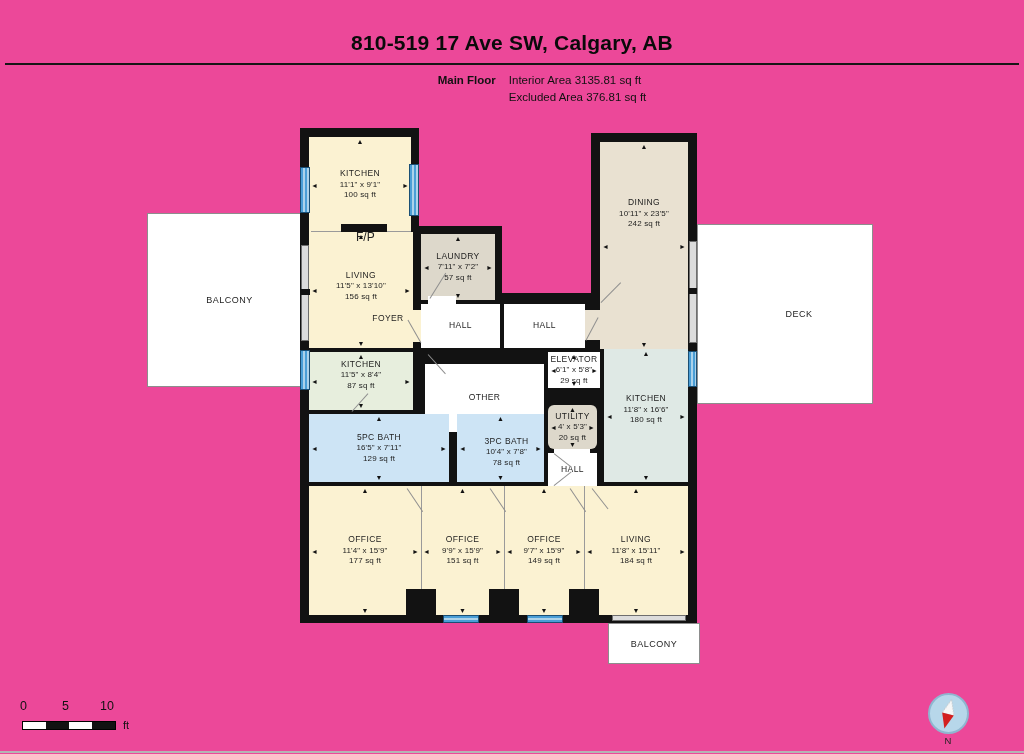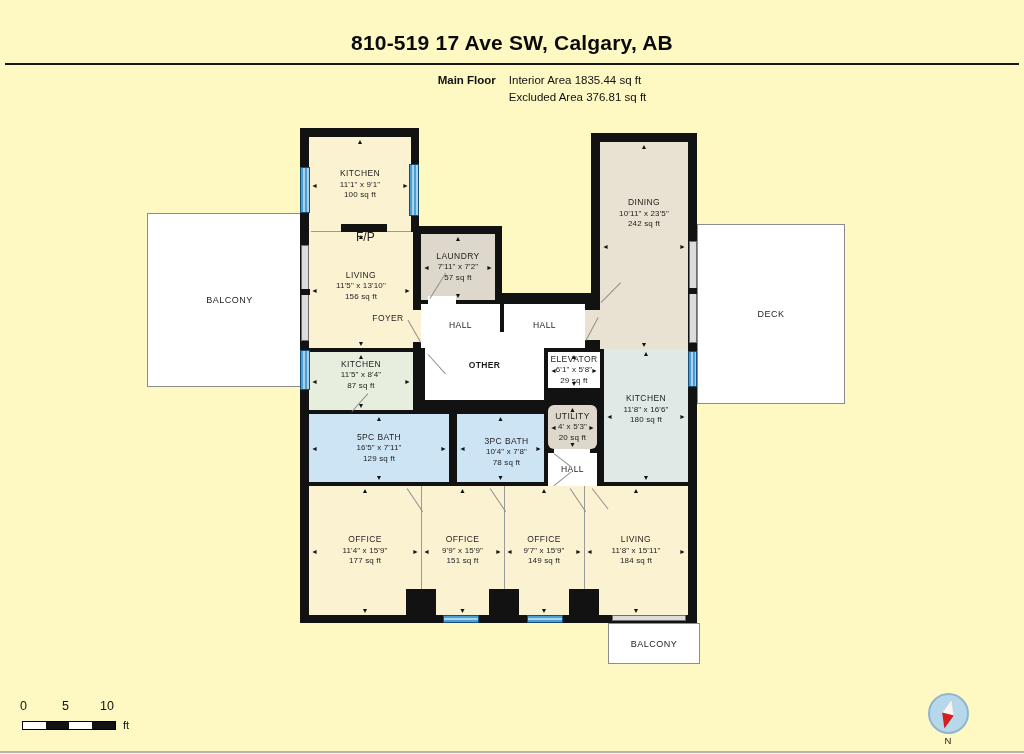--- a/index.html
+++ b/index.html
@@ -1,16 +1,16 @@
 <!DOCTYPE html>
 <html><head>
 <meta charset="utf-8">
 <style>
   html,body{margin:0;padding:0;background:#ffffff;font-family:"Liberation Sans",sans-serif;}
-  .page{position:relative;width:1024px;height:754px;background:#fef9c3;overflow:hidden;}
+  .page{position:relative;width:1024px;height:754px;background:#ec4899;overflow:hidden;}
   
   .title{position:absolute;top:31px;left:0;width:100%;text-align:center;font-size:21px;font-weight:bold;color:#0a0a0a;letter-spacing:.2px;}
   .hline{position:absolute;top:63px;left:5px;right:5px;height:2px;background:#161616;}
   .subt{position:absolute;top:72px;left:0;width:100%;display:flex;justify-content:center;gap:13px;transform:translateX(30px);font-size:11.5px;color:#111;}
   .subt .fl{font-weight:bold;line-height:17px;}
   .subt .areas div{line-height:17px;}
   
   .wall{position:absolute;background:#121212;}
   .room{position:absolute;display:flex;align-items:center;justify-content:center;text-align:center;}
   .room .lbl{font-size:8px;line-height:1.32;color:#1d1d1d;letter-spacing:.15px;}
@@ -46,29 +46,29 @@
 </head>
 <body>
 
 <div class="page">
 
   <div class="title">810-519 17 Ave SW, Calgary, AB</div>
   <div class="hline"></div>
   <div class="subt">
     <div class="fl">Main Floor</div>
     <div class="areas">
-      <div>Interior Area 1835.44 sq ft</div>
+      <div>Interior Area 3135.81 sq ft</div>
       <div>Excluded Area 376.81 sq ft</div>
     </div>
   </div>
 
   <div class="outdoor" style="left:147px;top:213px;width:163px;height:172px;">
     <span>BALCONY</span>
   </div>
-  <div class="outdoor" style="left:697px;top:224px;width:146px;height:178px;">
+  <div class="outdoor" style="left:697px;top:224px;width:146px;height:178px;padding-left:28px;">
     <span>DECK</span>
   </div>
   <div class="outdoor" style="left:608px;top:623px;width:90px;height:39px;">
     <span>BALCONY</span>
   </div>
 
   <div class="wall" style="left:300px;top:128px;width:119px;height:495px;"></div>
   <div class="wall" style="left:413px;top:226px;width:89px;height:80px;"></div>
   <div class="wall" style="left:415px;top:293px;width:189px;height:330px;"></div>
   <div class="wall" style="left:591px;top:133px;width:106px;height:490px;"></div>
@@ -131,21 +131,21 @@
       <div class="room" style="left: 504px; top: 304px; width: 81px; height: 44px; background: rgb(255, 255, 255);">
         <div class="lbl">
           <div class="nm">HALL</div>
         </div>
       </div>
       <div class="room" style="left: 578px; top: 310px; width: 64px; height: 26px; background: transparent;">
         <div class="lbl">
           <div class="nm">FOYER</div>
         </div>
       </div>
-      <div class="room" style="left: 425px; top: 332px; width: 119px; height: 68px; background: rgb(255, 255, 255); font-weight: bold;">
+      <div class="room" style="left: 425px; top: 364px; width: 119px; height: 68px; background: rgb(255, 255, 255);">
         <div class="lbl">
           <div class="nm">OTHER</div>
         </div>
       </div>
       <div class="room" style="left: 548px; top: 352px; width: 52px; height: 36px; background: rgb(255, 255, 255);">
         <span class="arrow" style="left: 50%; top: 1px; transform: translateX(-50%);">▲</span>
         <span class="arrow" style="left: 50%; bottom: 1px; transform: translateX(-50%);">▼</span>
         <span class="arrow" style="left: 2px; top: 50%; transform: translateY(-50%);">◄</span>
         <span class="arrow" style="right: 2px; top: 50%; transform: translateY(-50%);">►</span>
         <div class="lbl">

